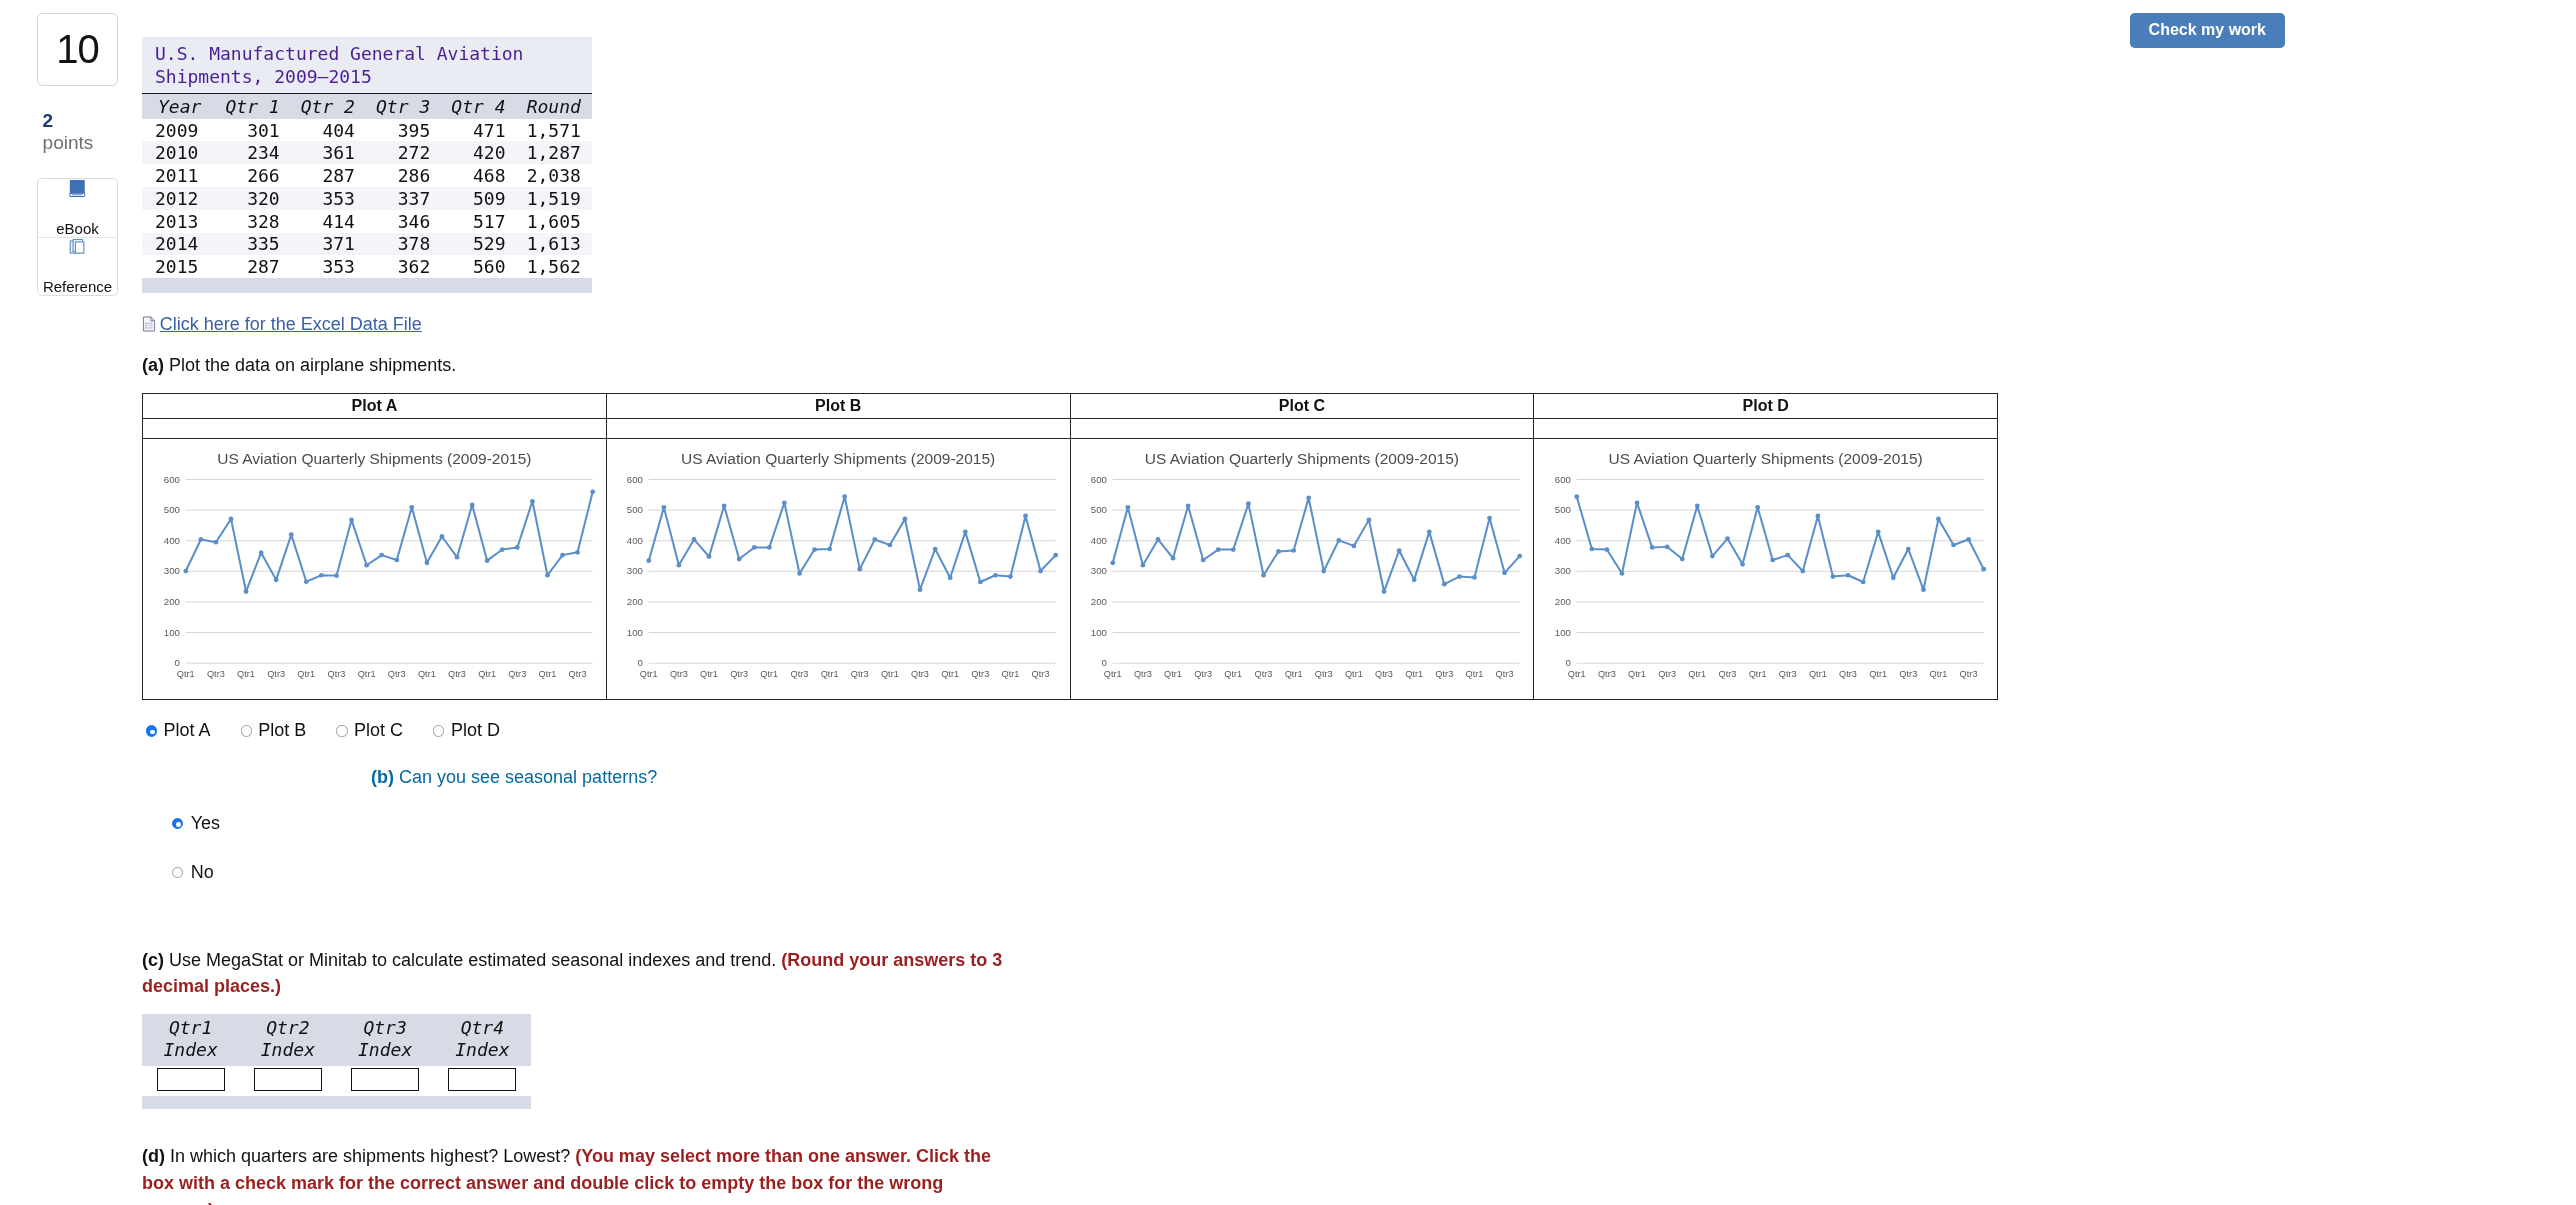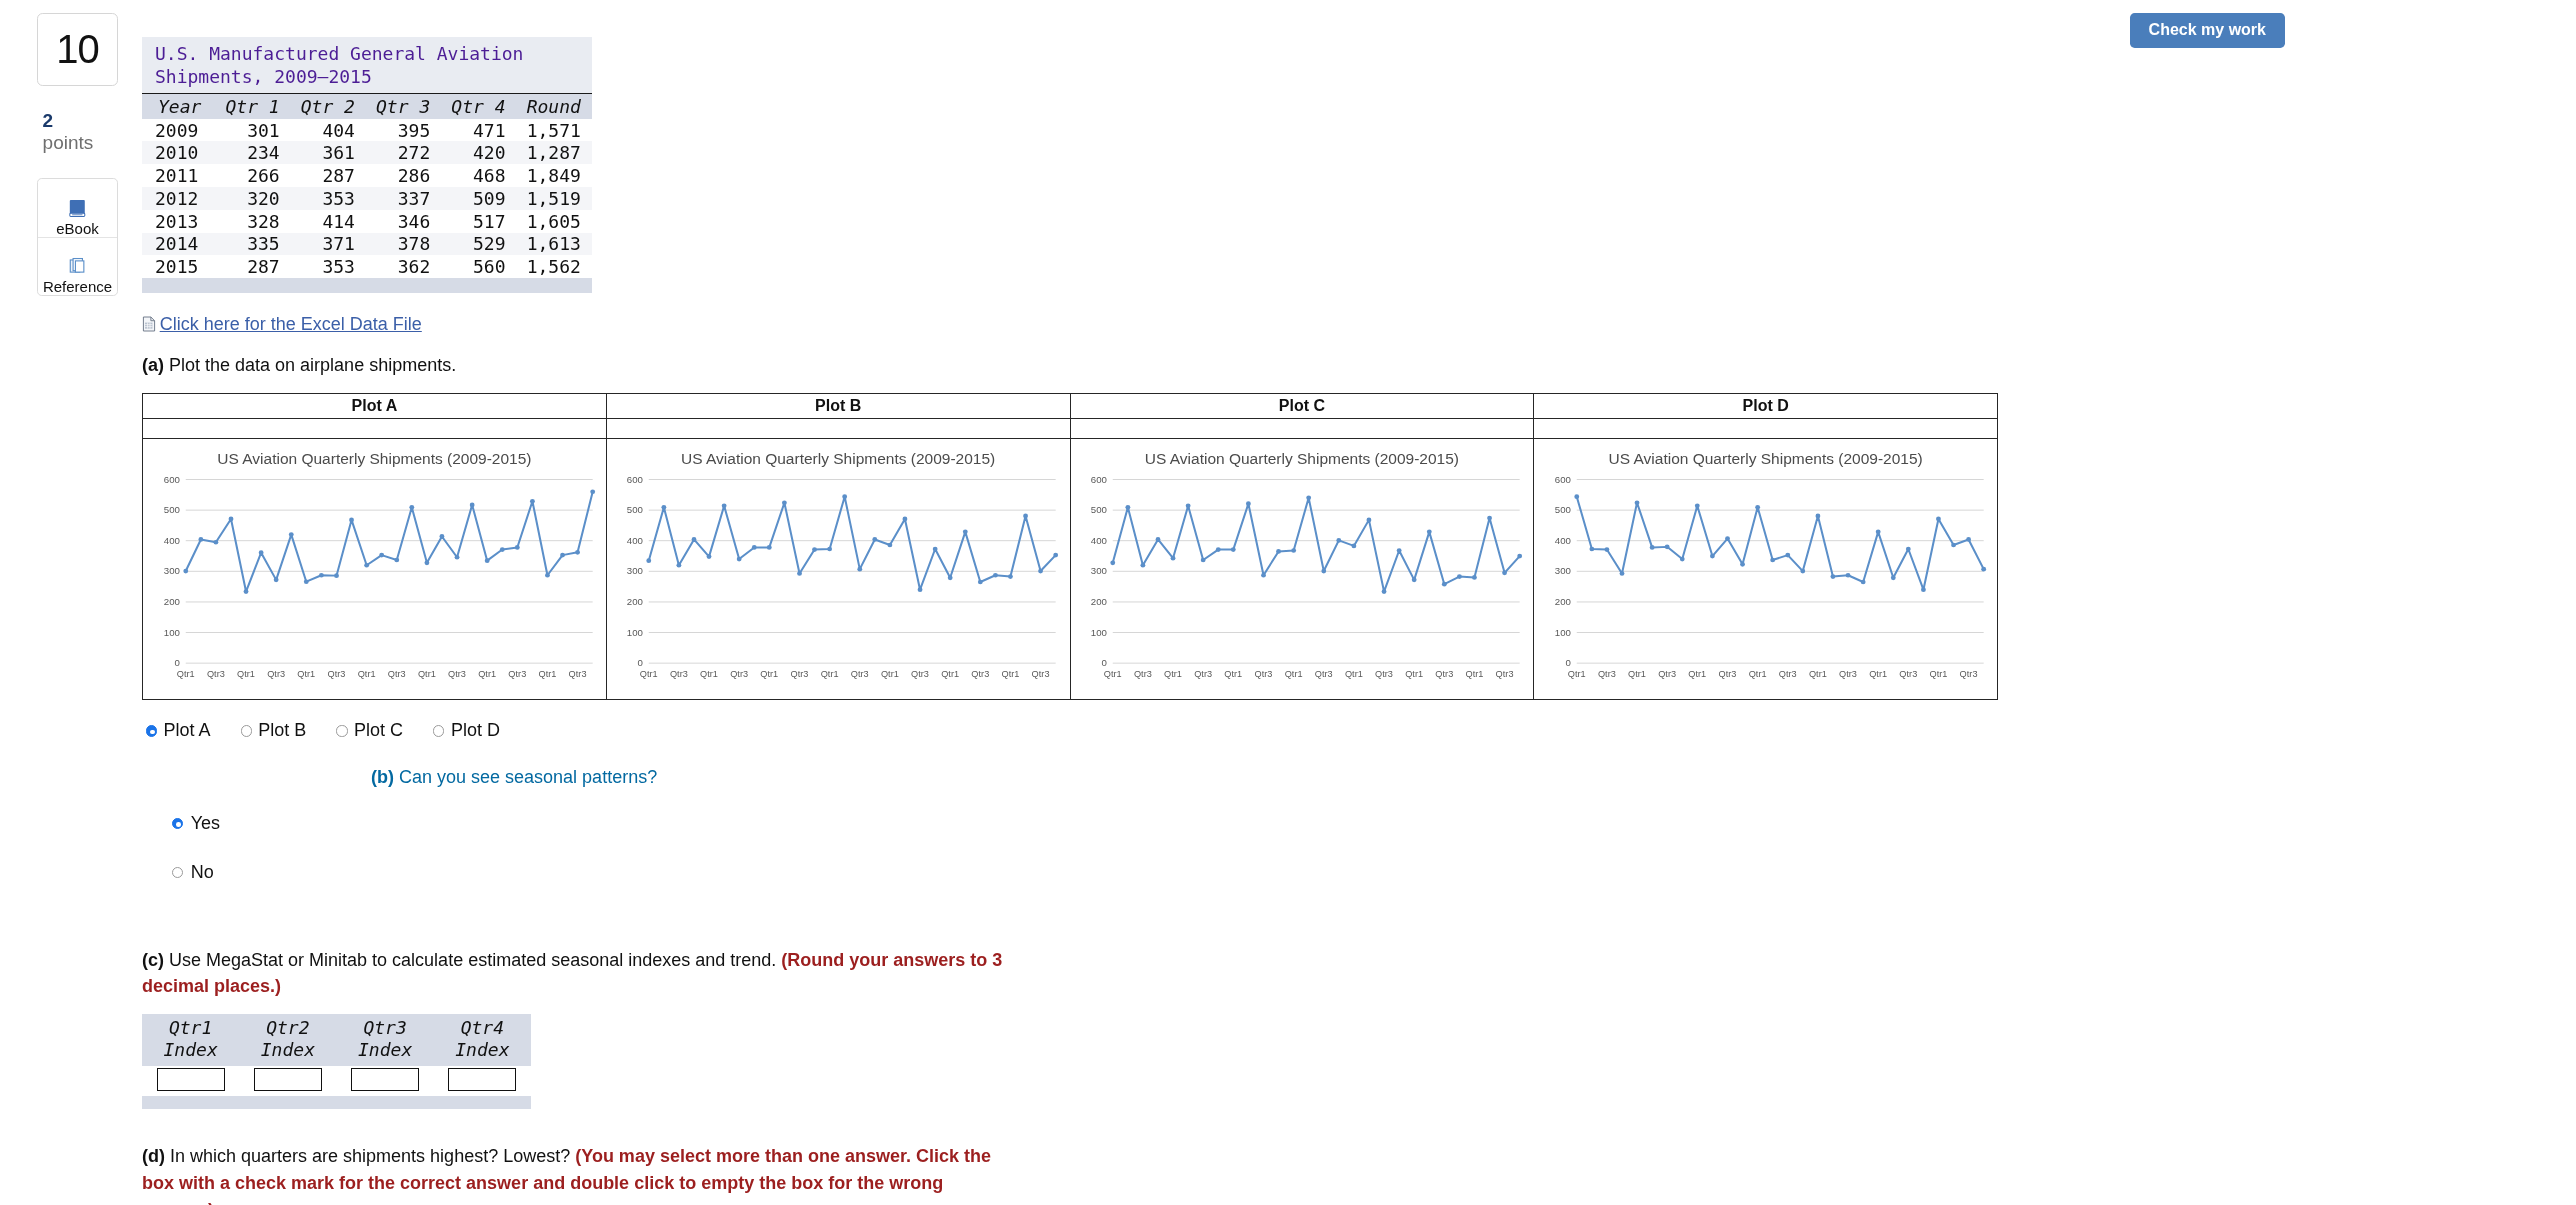--- a/index.html
+++ b/index.html
@@ -21,21 +21,21 @@
   .qnum-box span { font-size:40px; color:#111; font-weight:400; letter-spacing:-0.9px; }
   .points-wrap { margin-top:24.4px; padding-left:5.6px; }
   .points-num { font-size:19px; color:#1a3a6b; font-weight:700; line-height:1.15; }
   .points-lbl { font-size:19px; color:#6f6f6f; line-height:1.15; }
   .tool-box {
     margin-top:24.4px; width:81px; border:0.9px solid #dcdcdc; border-radius:4.7px;
     background:#fff; overflow:hidden;
   }
   .tool-item {
     height:58px; display:flex; flex-direction:column; align-items:center;
-    justify-content:flex-end; gap:2.8px; cursor:pointer;
+    justify-content:space-between; gap:2.8px; cursor:pointer;
   }
   .tool-item + .tool-item { border-top:0.9px solid #e4e4e4; }
   .tool-item .lbl { font-size:15px; color:#111; white-space:nowrap; }
   .icon-book { width:20.6px; height:19px; display:block; }
   .icon-ref  { width:20.6px; height:19px; display:block; }
 
   
   .check-btn {
     position:absolute; right:19px; top:13px;
     background:#4a7ebb; color:#fff; border:none; border-radius:4.7px;
@@ -207,21 +207,21 @@
               <td>272</td>
               <td>420</td>
               <td>1,287</td>
             </tr>
             <tr>
               <td>2011</td>
               <td>266</td>
               <td>287</td>
               <td>286</td>
               <td>468</td>
-              <td>1,849</td>
+              <td>2,038</td>
             </tr>
             <tr class="alt">
               <td>2012</td>
               <td>320</td>
               <td>353</td>
               <td>337</td>
               <td>509</td>
               <td>1,519</td>
             </tr>
             <tr>

